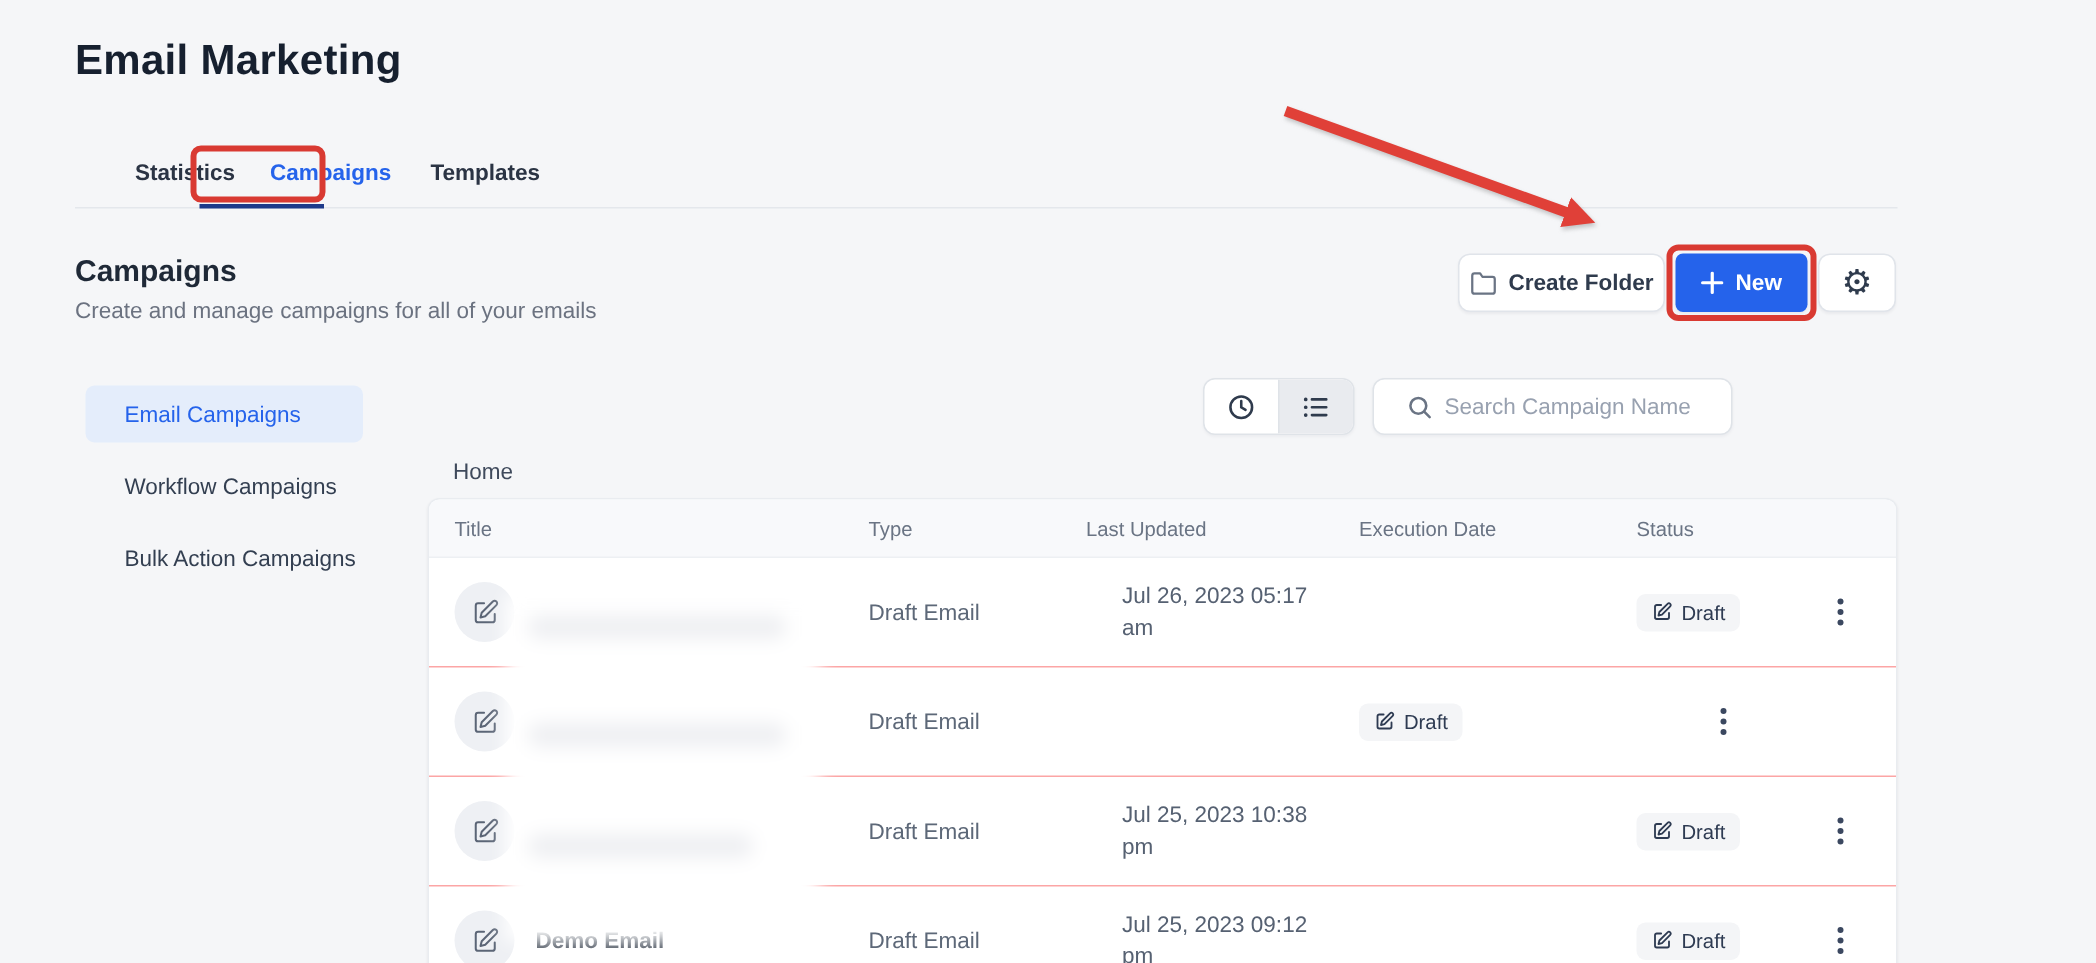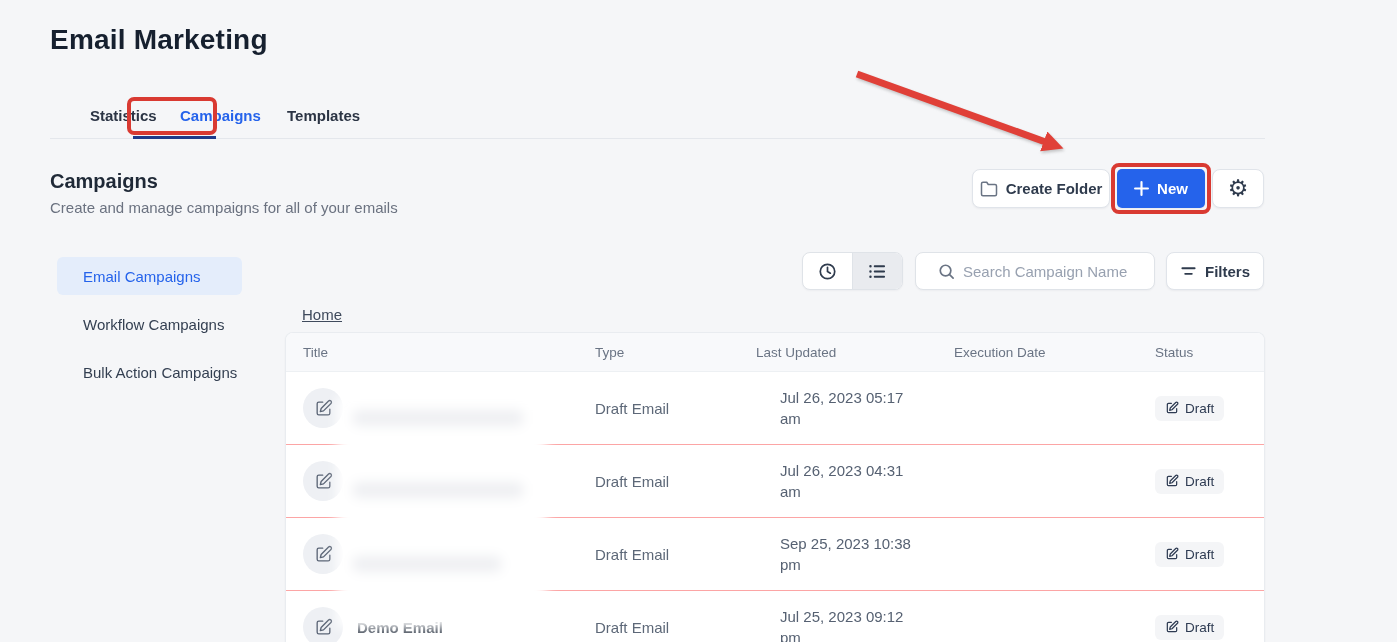--- a/index.html
+++ b/index.html
@@ -71,31 +71,31 @@
   .search-box input {
     border:none; outline:none; flex:1; font-size:15px; color:#374151; background:transparent;
     font-family:"Liberation Sans", sans-serif;
   }
   .search-box input::placeholder { color:#98a1b0; }
   .search-glyph { color:#6a7484; display:flex; }
 
   .btn-filters { left:1166px; top:252px; width:98px; height:38px; }
 
   
-  .breadcrumb { left:302px; top:306px; font-size:15px; color:#3f4a5c;text-decoration:underline; }
+  .breadcrumb { left:302px; top:306px; font-size:15px; color:#3f4a5c; }
 
   
   .card {
     left:285px; top:332px; width:980px; height:310px; background:#fff;
     border:1px solid #e9ecf0; border-bottom:none; border-radius:8px 8px 0 0;
     box-shadow:0 1px 2px rgba(16,24,40,.05); overflow:hidden;
   }
   .grid {
     display:grid; grid-template-columns:276px 145px 182px 185px 115px 1fr;
-    align-items:center; padding:0 17px;gap:16px;
+    align-items:center; padding:0 17px;
   }
   .thead { height:39px; background:#f8f9fb; border-bottom:1px solid #edf0f3; }
   .th { font-size:13.5px; color:#6a7484; font-weight:400; }
   .trow { height:73px; border-bottom:1px solid #fca5a5; }
   .title-cell { display:flex; align-items:center; gap:14px; }
   .avatar {
     width:40px; height:40px; border-radius:50%; background:#eef0f4;
     display:flex; align-items:center; justify-content:center; color:#5b6576; flex:none;
   }
   .row-title { font-size:15px; font-weight:700; color:#3a4350; }
@@ -199,28 +199,20 @@
   <div class="abs search-box">
     <span class="search-glyph">
       <svg width="17" height="17" viewBox="0 0 18 18" fill="none" stroke="currentColor" stroke-width="1.8" stroke-linecap="round">
           <circle cx="8" cy="8" r="5.6"></circle>
           <path d="M12.3 12.3L16 16"></path>
         </svg>
     </span>
     <input type="text" placeholder="Search Campaign Name" style="">
   </div>
 
-  <div class="abs btn btn-filters">
-    <span style="display:flex;">
-      <svg width="17" height="17" viewBox="0 0 18 18" fill="none" stroke="currentColor" stroke-width="2" stroke-linecap="round">
-          <path d="M2.5 5.5h13M5.5 11.5h7"></path>
-        </svg>
-    </span>
-    <span>Filters</span>
-  </div>
 
   <div class="abs breadcrumb">Home</div>
 
   <div class="abs card">
     <div class="grid thead">
       <div class="th">Title</div>
       <div class="th">Type</div>
       <div class="th">Last Updated</div>
       <div class="th">Execution Date</div>
       <div class="th">Status</div>
@@ -260,23 +252,20 @@
       <div class="title-cell">
         <span class="avatar">
           <svg width="19" height="19" viewBox="0 0 24 24" fill="none" stroke="currentColor" stroke-width="1.7" stroke-linecap="round" stroke-linejoin="round">
               <path d="M11 4H6a2 2 0 0 0-2 2v12a2 2 0 0 0 2 2h12a2 2 0 0 0 2-2v-5"></path>
               <path d="M18.4 2.6a2.1 2.1 0 0 1 3 3L12 15l-4 1 1-4 9.4-9.4z"></path>
             </svg>
         </span>
         <span class="row-title"></span>
       </div>
       <div class="cell-type">Draft Email</div>
-      <div>
-          <div class="cell-date">Jul 26, 2023 04:31 am</div>
-        </div>
       <div class="cell-date"></div>
       <div class="status-pill">
         <svg width="14" height="14" viewBox="0 0 24 24" fill="none" stroke="currentColor" stroke-width="2.1" stroke-linecap="round" stroke-linejoin="round">
             <path d="M11 4H6a2 2 0 0 0-2 2v12a2 2 0 0 0 2 2h12a2 2 0 0 0 2-2v-5"></path>
             <path d="M18.4 2.6a2.1 2.1 0 0 1 3 3L12 15l-4 1 1-4 9.4-9.4z"></path>
           </svg>
         <span>Draft</span>
       </div>
       <div class="dots-btn">
           <i></i>
@@ -290,21 +279,21 @@
         <span class="avatar">
           <svg width="19" height="19" viewBox="0 0 24 24" fill="none" stroke="currentColor" stroke-width="1.7" stroke-linecap="round" stroke-linejoin="round">
               <path d="M11 4H6a2 2 0 0 0-2 2v12a2 2 0 0 0 2 2h12a2 2 0 0 0 2-2v-5"></path>
               <path d="M18.4 2.6a2.1 2.1 0 0 1 3 3L12 15l-4 1 1-4 9.4-9.4z"></path>
             </svg>
         </span>
         <span class="row-title"></span>
       </div>
       <div class="cell-type">Draft Email</div>
       <div>
-          <div class="cell-date">Sep 25, 2023 10:38 pm</div>
+          <div class="cell-date">Jul 25, 2023 10:38 pm</div>
         </div>
       <div class="cell-date"></div>
       <div class="status-pill">
         <svg width="14" height="14" viewBox="0 0 24 24" fill="none" stroke="currentColor" stroke-width="2.1" stroke-linecap="round" stroke-linejoin="round">
             <path d="M11 4H6a2 2 0 0 0-2 2v12a2 2 0 0 0 2 2h12a2 2 0 0 0 2-2v-5"></path>
             <path d="M18.4 2.6a2.1 2.1 0 0 1 3 3L12 15l-4 1 1-4 9.4-9.4z"></path>
           </svg>
         <span>Draft</span>
       </div>
       <div class="dots-btn">

